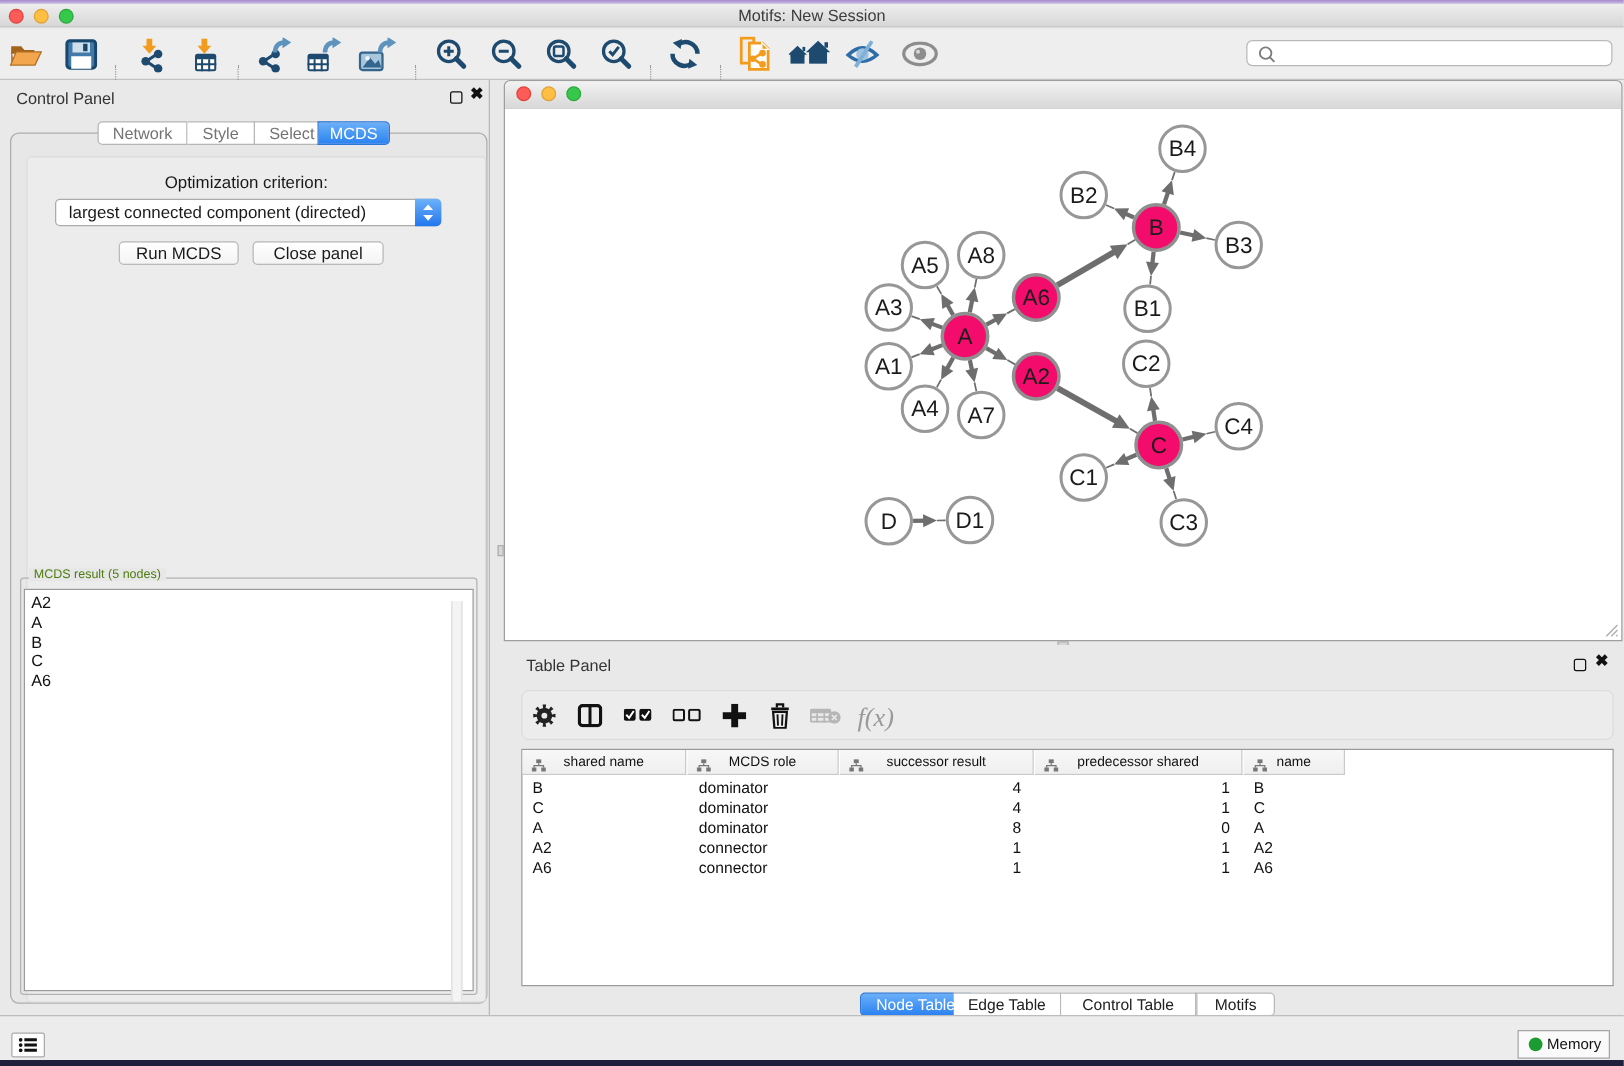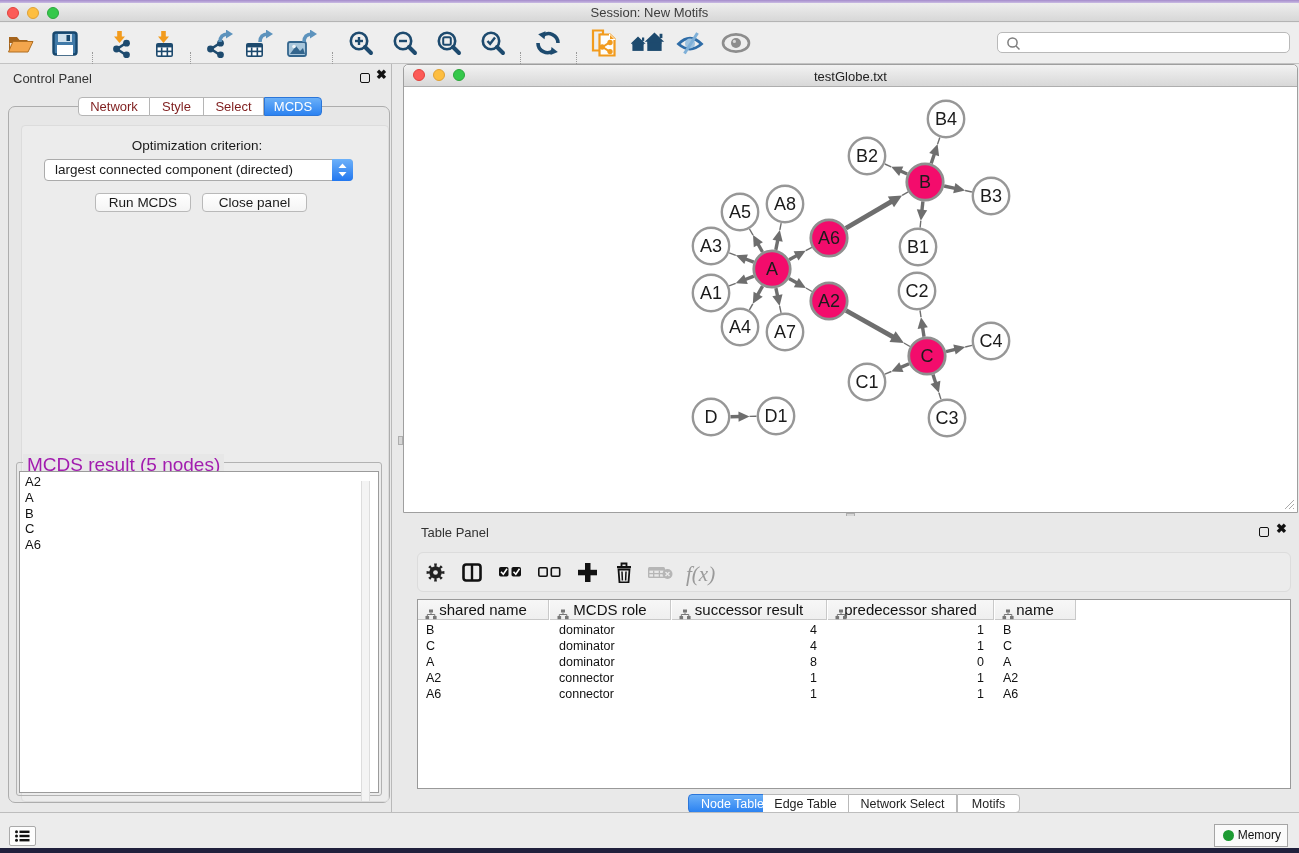--- a/index.html
+++ b/index.html
@@ -9,56 +9,56 @@
 #titlebar .t{position:absolute;top:3px;width:100%;text-align:center;font-size:13px;color:#3c3c3c}
 #toolbar{position:absolute;left:0;top:23px;width:1299px;height:41px;background:#eeeeee;border-bottom:1px solid #c3c3c3}
 .tsep{position:absolute;top:29px;height:28px;border-left:1px dotted #9a9a9a}
 #searchbox{position:absolute;left:997px;top:32px;width:293px;height:21px;background:#fff;border:1px solid #b9b9b9;border-radius:5px}
 
 #cp{position:absolute;left:0;top:64px;width:392px;height:748px;background:#e9e9e9;border-right:1px solid #b9b9b9}
 #cp .title{position:absolute;left:13px;top:7px;font-size:13px;color:#333}
 .winbtn{position:absolute;width:10px;height:10px;border:1.6px solid #111;border-radius:2px}
 .xbtn{position:absolute;font-size:13px;font-weight:bold;color:#111}
 #tabpane{position:absolute;left:8px;top:42px;width:382px;height:697px;border:1px solid #adadad;border-radius:7px;background:#e7e7e7}
-.cptab{position:absolute;top:33px;height:19px;background:#fff;border:1px solid #b5b5b5;font-size:13px;color:#7f1d1d;text-align:center;line-height:18px}
+.cptab{position:absolute;top:33px;height:19px;background:#fff;border:1px solid #b5b5b5;font-size:13px;color:#737373;text-align:center;line-height:18px}
 .cptab.sel{background:linear-gradient(#6bb0f8,#2b82f1);color:#fff;border-color:#2b76d9}
 #innerpanel{position:absolute;left:12px;top:18px;width:368px;height:677px;background:#ececec;border:1px solid #dcdcdc;border-radius:4px}
 #optlabel{position:absolute;left:0;top:31px;width:392px;text-align:center;font-size:13.5px;color:#1a1a1a}
 #combo{position:absolute;left:35px;top:52px;width:309px;height:22px;background:#fff;border:1px solid #ababab;border-radius:4px;font-size:13.5px;color:#1a1a1a;line-height:20px;padding-left:10px}
 #combobtn{position:absolute;right:-1px;top:-1px;width:21px;height:22px;border-radius:0 4px 4px 0;background:linear-gradient(#6db1f9,#2277ef)}
 .btn{position:absolute;height:19px;background:linear-gradient(#ffffff,#f4f4f4);border:1px solid #b9b9b9;border-radius:4px;font-size:13.5px;color:#1a1a1a;text-align:center;line-height:17px}
 #mcdsgroup{position:absolute;left:7px;top:355px;width:366px;height:334px;border:1px solid #b2b2b2;border-radius:3px}
-#mcdsgroup .glab{position:absolute;left:6px;top:-9px;background:#e7e7e7;padding:0 4px;font-size:19px;color:#a21caf}
+#mcdsgroup .glab{position:absolute;left:6px;top:-9px;background:#e7e7e7;padding:0 4px;font-size:10px;color:#4d7c0f}
 #mcdslist{position:absolute;left:2px;top:8px;width:360px;height:322px;background:#fff;border:1px solid #9b9b9b;font-size:13px;color:#111;line-height:15.8px;padding:2px 0 0 5px}
 #mcdsscroll{position:absolute;right:8px;top:9px;width:9px;height:320px;background:#f4f4f4;border-left:1px solid #ddd;border-right:1px solid #ddd}
 
 #netwin{position:absolute;left:403px;top:64px;width:895px;height:449px;background:#fff;border:1px solid #9f9f9f;border-radius:5px 5px 0 0}
 #nettitle{position:absolute;left:0;top:0;width:100%;height:22px;background:linear-gradient(#f2f2f2,#d8d8d8);border-bottom:1px solid #aeaeae;border-radius:5px 5px 0 0}
 #nettitle .t{position:absolute;top:4px;width:100%;text-align:center;font-size:13px;color:#222}
 
 #tp{position:absolute;left:393px;top:516px;width:906px;height:296px;background:#e9e9e9}
 #tp .title{position:absolute;left:28px;top:9px;font-size:13px;color:#333}
 #tptools{position:absolute;left:24px;top:36px;width:874px;height:40px;background:#ececec;border:1px solid #dcdcdc;border-radius:6px}
 #tbl{position:absolute;left:24px;top:83px;width:874px;height:190px;background:#fff;border:1px solid #999}
-.hc{position:absolute;top:0;height:20px;background:linear-gradient(#f7f7f7,#efefef);border-right:1px solid #c9c9c9;border-bottom:1px solid #c9c9c9;font-size:15px;color:#111;text-align:center;line-height:20px}
+.hc{position:absolute;top:0;height:20px;background:linear-gradient(#f7f7f7,#efefef);border-right:1px solid #c9c9c9;border-bottom:1px solid #c9c9c9;font-size:11px;color:#111;text-align:center;line-height:20px}
 .hic{position:absolute;left:7px;top:4px}
 .hlab{}
 .tr{position:absolute;left:0;width:100%;height:16px;font-size:12.5px;color:#111;line-height:16px}
 .btab{position:absolute;top:0;height:19px;background:#fff;border:1px solid #b9b9b9;font-size:12.5px;color:#222;text-align:center;line-height:18px}
 .btab.sel{background:linear-gradient(#6bb0f8,#2b82f1);color:#fff;border-color:#2b76d9}
 
 #status{position:absolute;left:0;top:812px;width:1299px;height:36px;background:#ececec;border-top:1px solid #bdbdbd}
 #darkstrip{position:absolute;left:0;top:848px;width:1299px;height:5px;background:#20203c}
 </style></head>
 <body>
 <div id="titlebar">
   <div class="tl" style="left:7px;top:5px;background:#fc5b57;border:1px solid #e2423d"></div>
   <div class="tl" style="left:27px;top:5px;background:#fdbe41;border:1px solid #e0a135"></div>
   <div class="tl" style="left:47px;top:5px;background:#35c84b;border:1px solid #2ca73d"></div>
-  <div class="t">Session: New Motifs</div>
+  <div class="t">Motifs: New Session</div>
 </div>
 <div id="deskstrip"></div>
 <div id="toolbar">
 <div class="tsep" style="left:92px"></div>
 <div class="tsep" style="left:190px"></div>
 <div class="tsep" style="left:332px"></div>
 <div class="tsep" style="left:520px"></div>
 <div class="tsep" style="left:576px"></div>
 </div>
 <svg style="position:absolute;left:7px;top:32px" width="27" height="23" viewBox="0 0 27 23">
@@ -219,29 +219,28 @@
     <div class="btn" style="left:86px;top:86px;width:96px">Run MCDS</div>
     <div class="btn" style="left:193px;top:86px;width:105px">Close panel</div>
     <div id="mcdsgroup">
       <div class="glab">MCDS result (5 nodes)</div>
       <div id="mcdslist">A2<br>A<br>B<br>C<br>A6<div id="mcdsscroll"></div></div>
     </div>
   </div>
   <div class="cptab" style="left:78px;width:72px;border-radius:4px 0 0 4px">Network</div>
   <div class="cptab" style="left:150px;width:54px;border-left:none">Style</div>
   <div class="cptab" style="left:204px;width:60px;border-left:none">Select</div>
-  <div class="cptab sel" style="left:264px;width:58px;border-radius:0 4px 4px 0">MCDS</div>
+  <div class="cptab sel" style="left:254px;width:58px;border-radius:0 4px 4px 0">MCDS</div>
 </div>
 
 <div id="netwin">
   <div id="nettitle">
     <div class="tl" style="left:9px;top:4px;background:#fc5b57;border:1px solid #e2423d"></div>
     <div class="tl" style="left:29px;top:4px;background:#fdbe41;border:1px solid #e0a135"></div>
     <div class="tl" style="left:49px;top:4px;background:#35c84b;border:1px solid #2ca73d"></div>
-    <div class="t">testGlobe.txt</div>
   </div>
   <svg style="position:absolute;left:0;top:22px" width="893" height="426" viewBox="0 0 893 426">
 <line x1="358.5" y1="165.0" x2="353.4" y2="156.0" stroke="#6e6e6e" stroke-width="3.4"></line>
 <line x1="349.0" y1="148.1" x2="345.5" y2="142.0" stroke="#6e6e6e" stroke-width="1.4"></line>
 <polygon points="349.0,148.1 358.9,155.2 349.8,160.2" fill="#6e6e6e"></polygon>
 <line x1="371.8" y1="162.9" x2="374.0" y2="151.8" stroke="#6e6e6e" stroke-width="3.4"></line>
 <line x1="375.8" y1="143.0" x2="377.2" y2="136.1" stroke="#6e6e6e" stroke-width="1.4"></line>
 <polygon points="375.8,143.0 378.7,154.8 368.5,152.8" fill="#6e6e6e"></polygon>
 <line x1="349.8" y1="175.1" x2="340.2" y2="171.5" stroke="#6e6e6e" stroke-width="3.4"></line>
 <line x1="331.8" y1="168.3" x2="325.2" y2="165.9" stroke="#6e6e6e" stroke-width="1.4"></line>
@@ -411,21 +410,21 @@
 <div class="tr" style="top:86px">
         <span style="position:absolute;left:8px">A6</span>
         <span style="position:absolute;left:141px">connector</span>
         <span style="position:absolute;left:254px;width:145px;text-align:right">1</span>
         <span style="position:absolute;left:420px;width:146px;text-align:right">1</span>
         <span style="position:absolute;left:585px">A6</span>
       </div>
   </div>
   <div class="btab sel" style="left:295px;width:89px;border-radius:4px 0 0 4px;top:278px">Node Table</div>
   <div class="btab" style="left:370px;width:86px;border-left:none;top:278px">Edge Table</div>
-  <div class="btab" style="left:456px;width:108px;border-left:none;top:278px">Network Select</div>
+  <div class="btab" style="left:456px;width:108px;border-left:none;top:278px">Control Table</div>
   <div class="btab" style="left:564px;width:63px;border-radius:0 4px 4px 0;top:278px">Motifs</div>
 </div>
 <svg style="position:absolute;left:426px;top:563px" width="19" height="19" viewBox="0 0 19 19">
     <polygon points="15.62,8.51 18.39,8.07 18.39,10.93 15.62,10.49 15.35,11.57 14.53,13.13 16.80,14.77 14.77,16.80 13.13,14.53 12.17,15.10 10.49,15.62 10.93,18.39 8.07,18.39 8.51,15.62 7.43,15.35 5.87,14.53 4.23,16.80 2.20,14.77 4.47,13.13 3.90,12.17 3.38,10.49 0.61,10.93 0.61,8.07 3.38,8.51 3.65,7.43 4.47,5.87 2.20,4.23 4.23,2.20 5.87,4.47 6.83,3.90 8.51,3.38 8.07,0.61 10.93,0.61 10.49,3.38 11.57,3.65 13.13,4.47 14.77,2.20 16.80,4.23 14.53,5.87 15.10,6.83" fill="#222"></polygon>
     <circle cx="9.5" cy="9.5" r="2.3560000000000003" fill="#e8e8e8"></circle>
   </svg>
 <svg style="position:absolute;left:462px;top:563px" width="20" height="19" viewBox="0 0 20 19">
     <rect x="1.5" y="1.5" width="17" height="16" rx="2.5" fill="none" stroke="#111" stroke-width="2.6"></rect>
     <line x1="10" y1="2" x2="10" y2="17" stroke="#111" stroke-width="2.4"></line>
   </svg>

